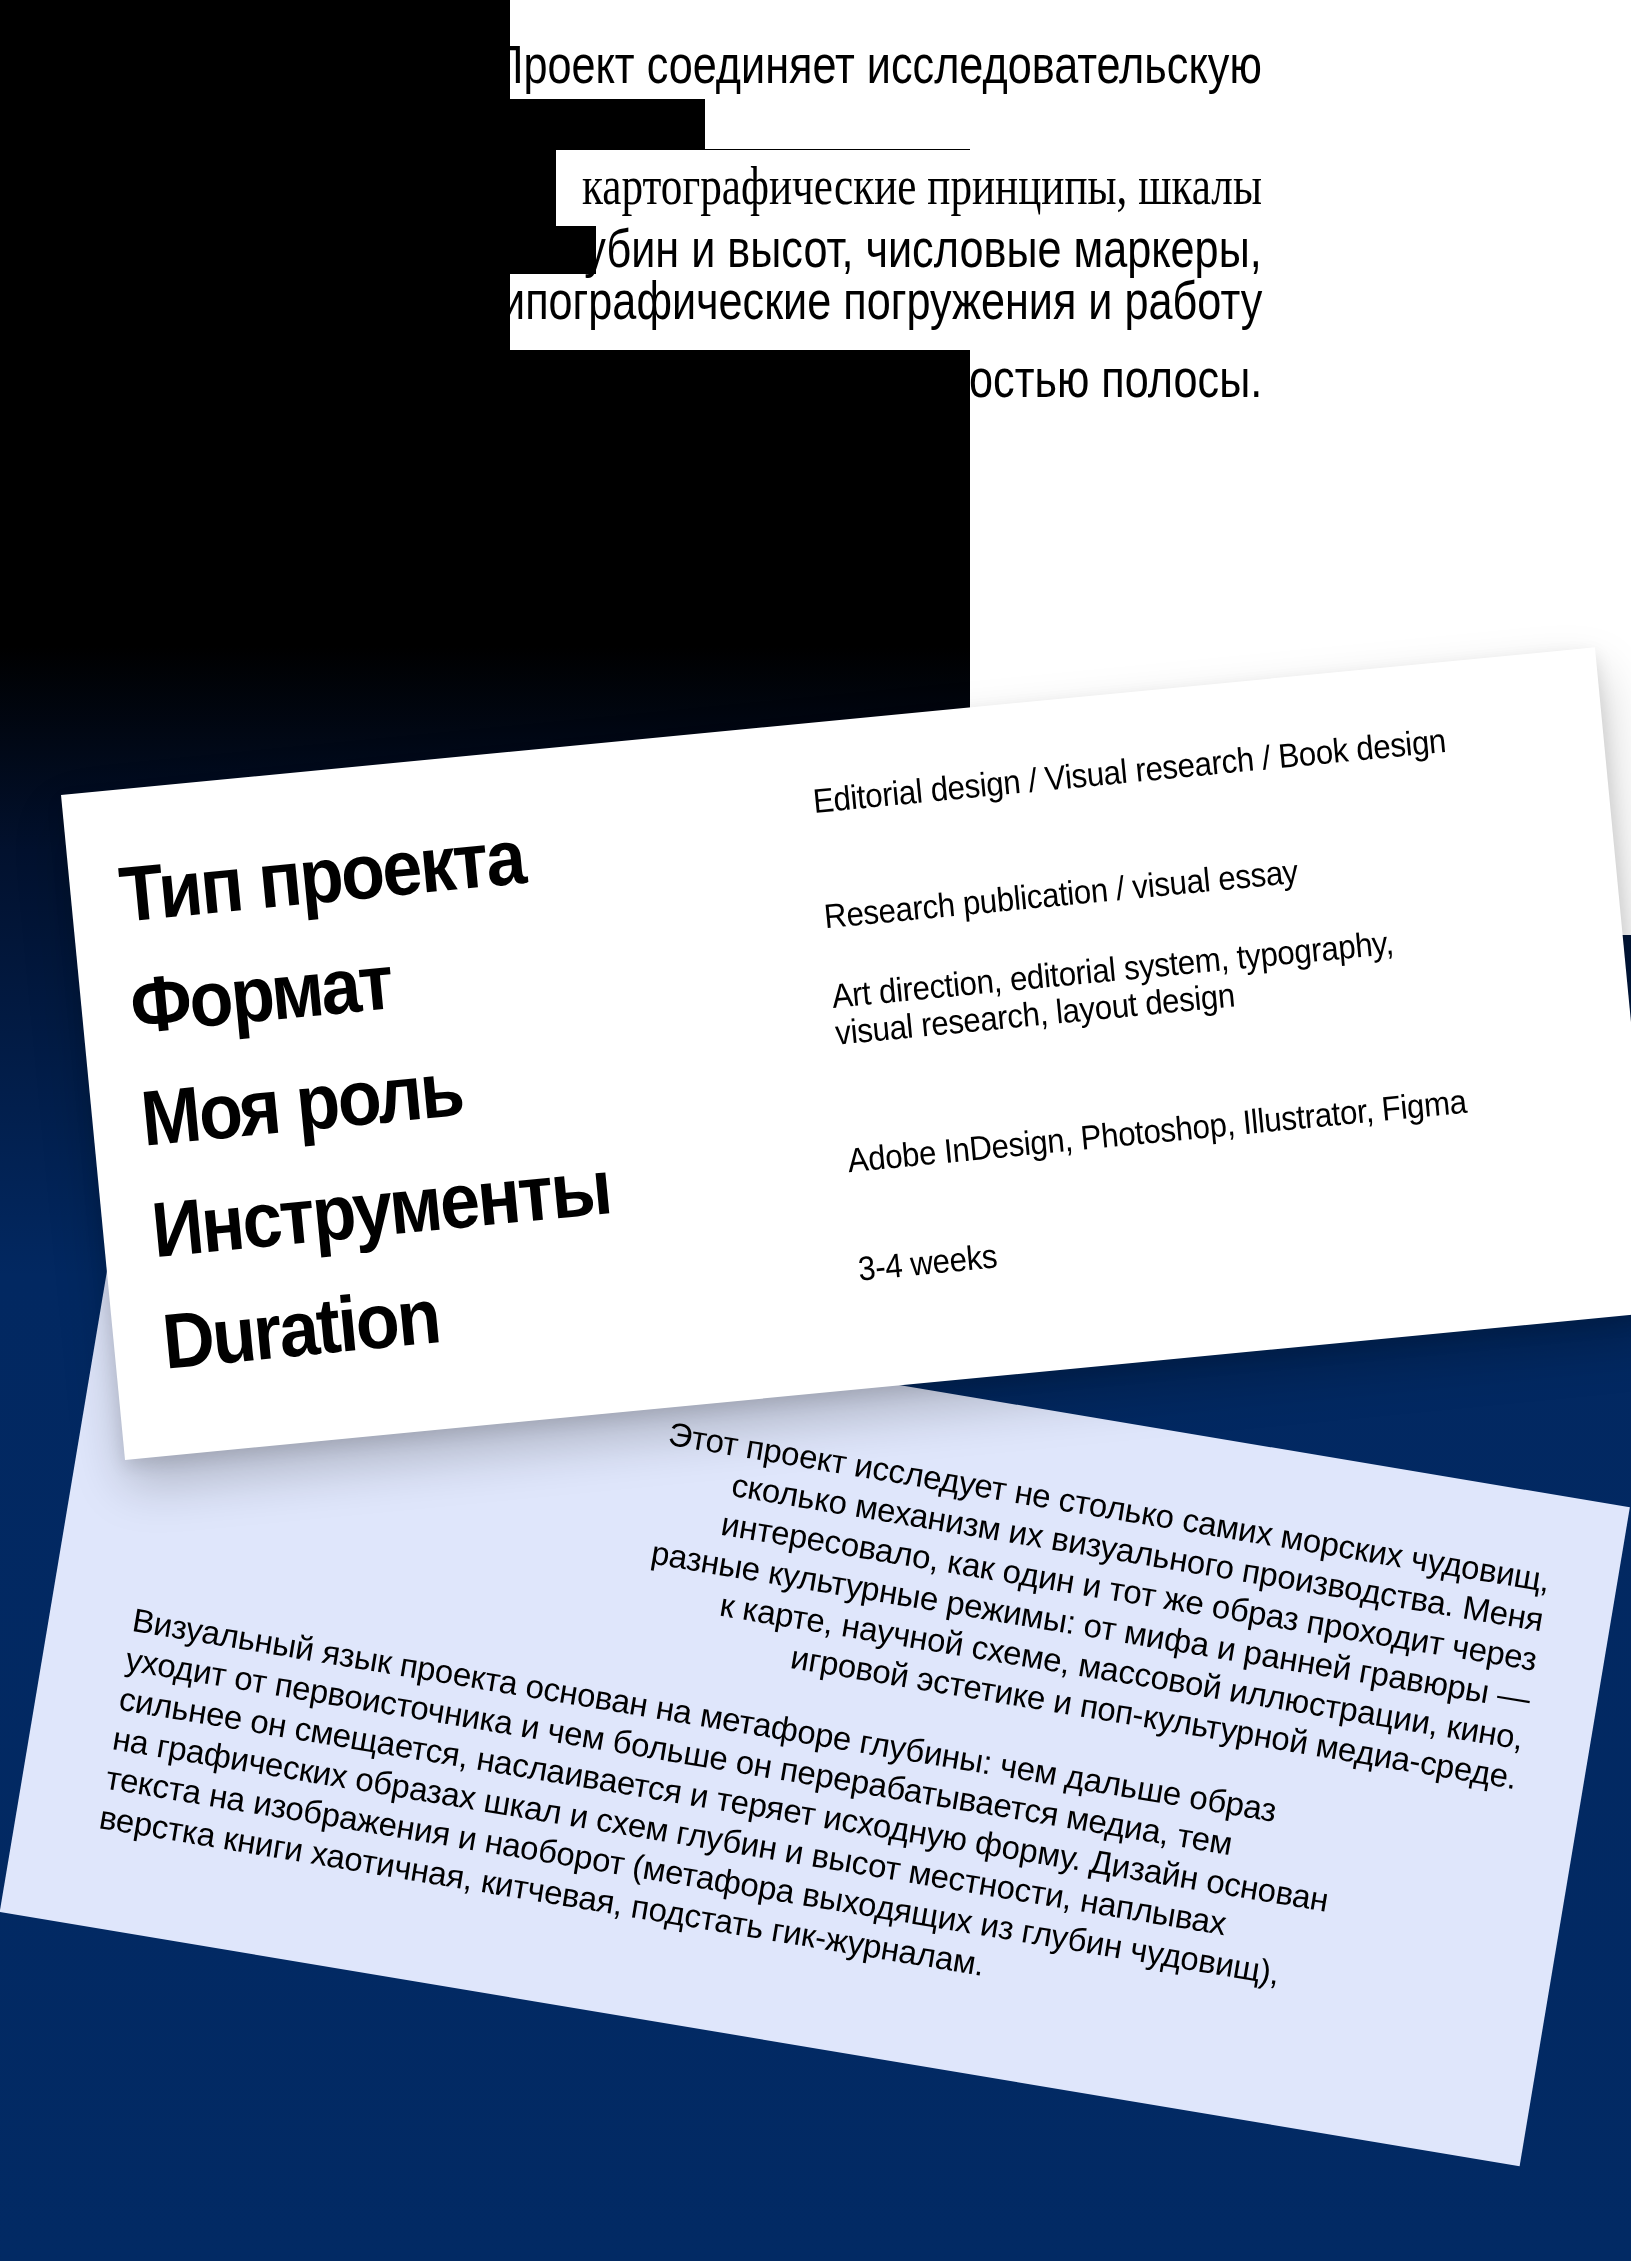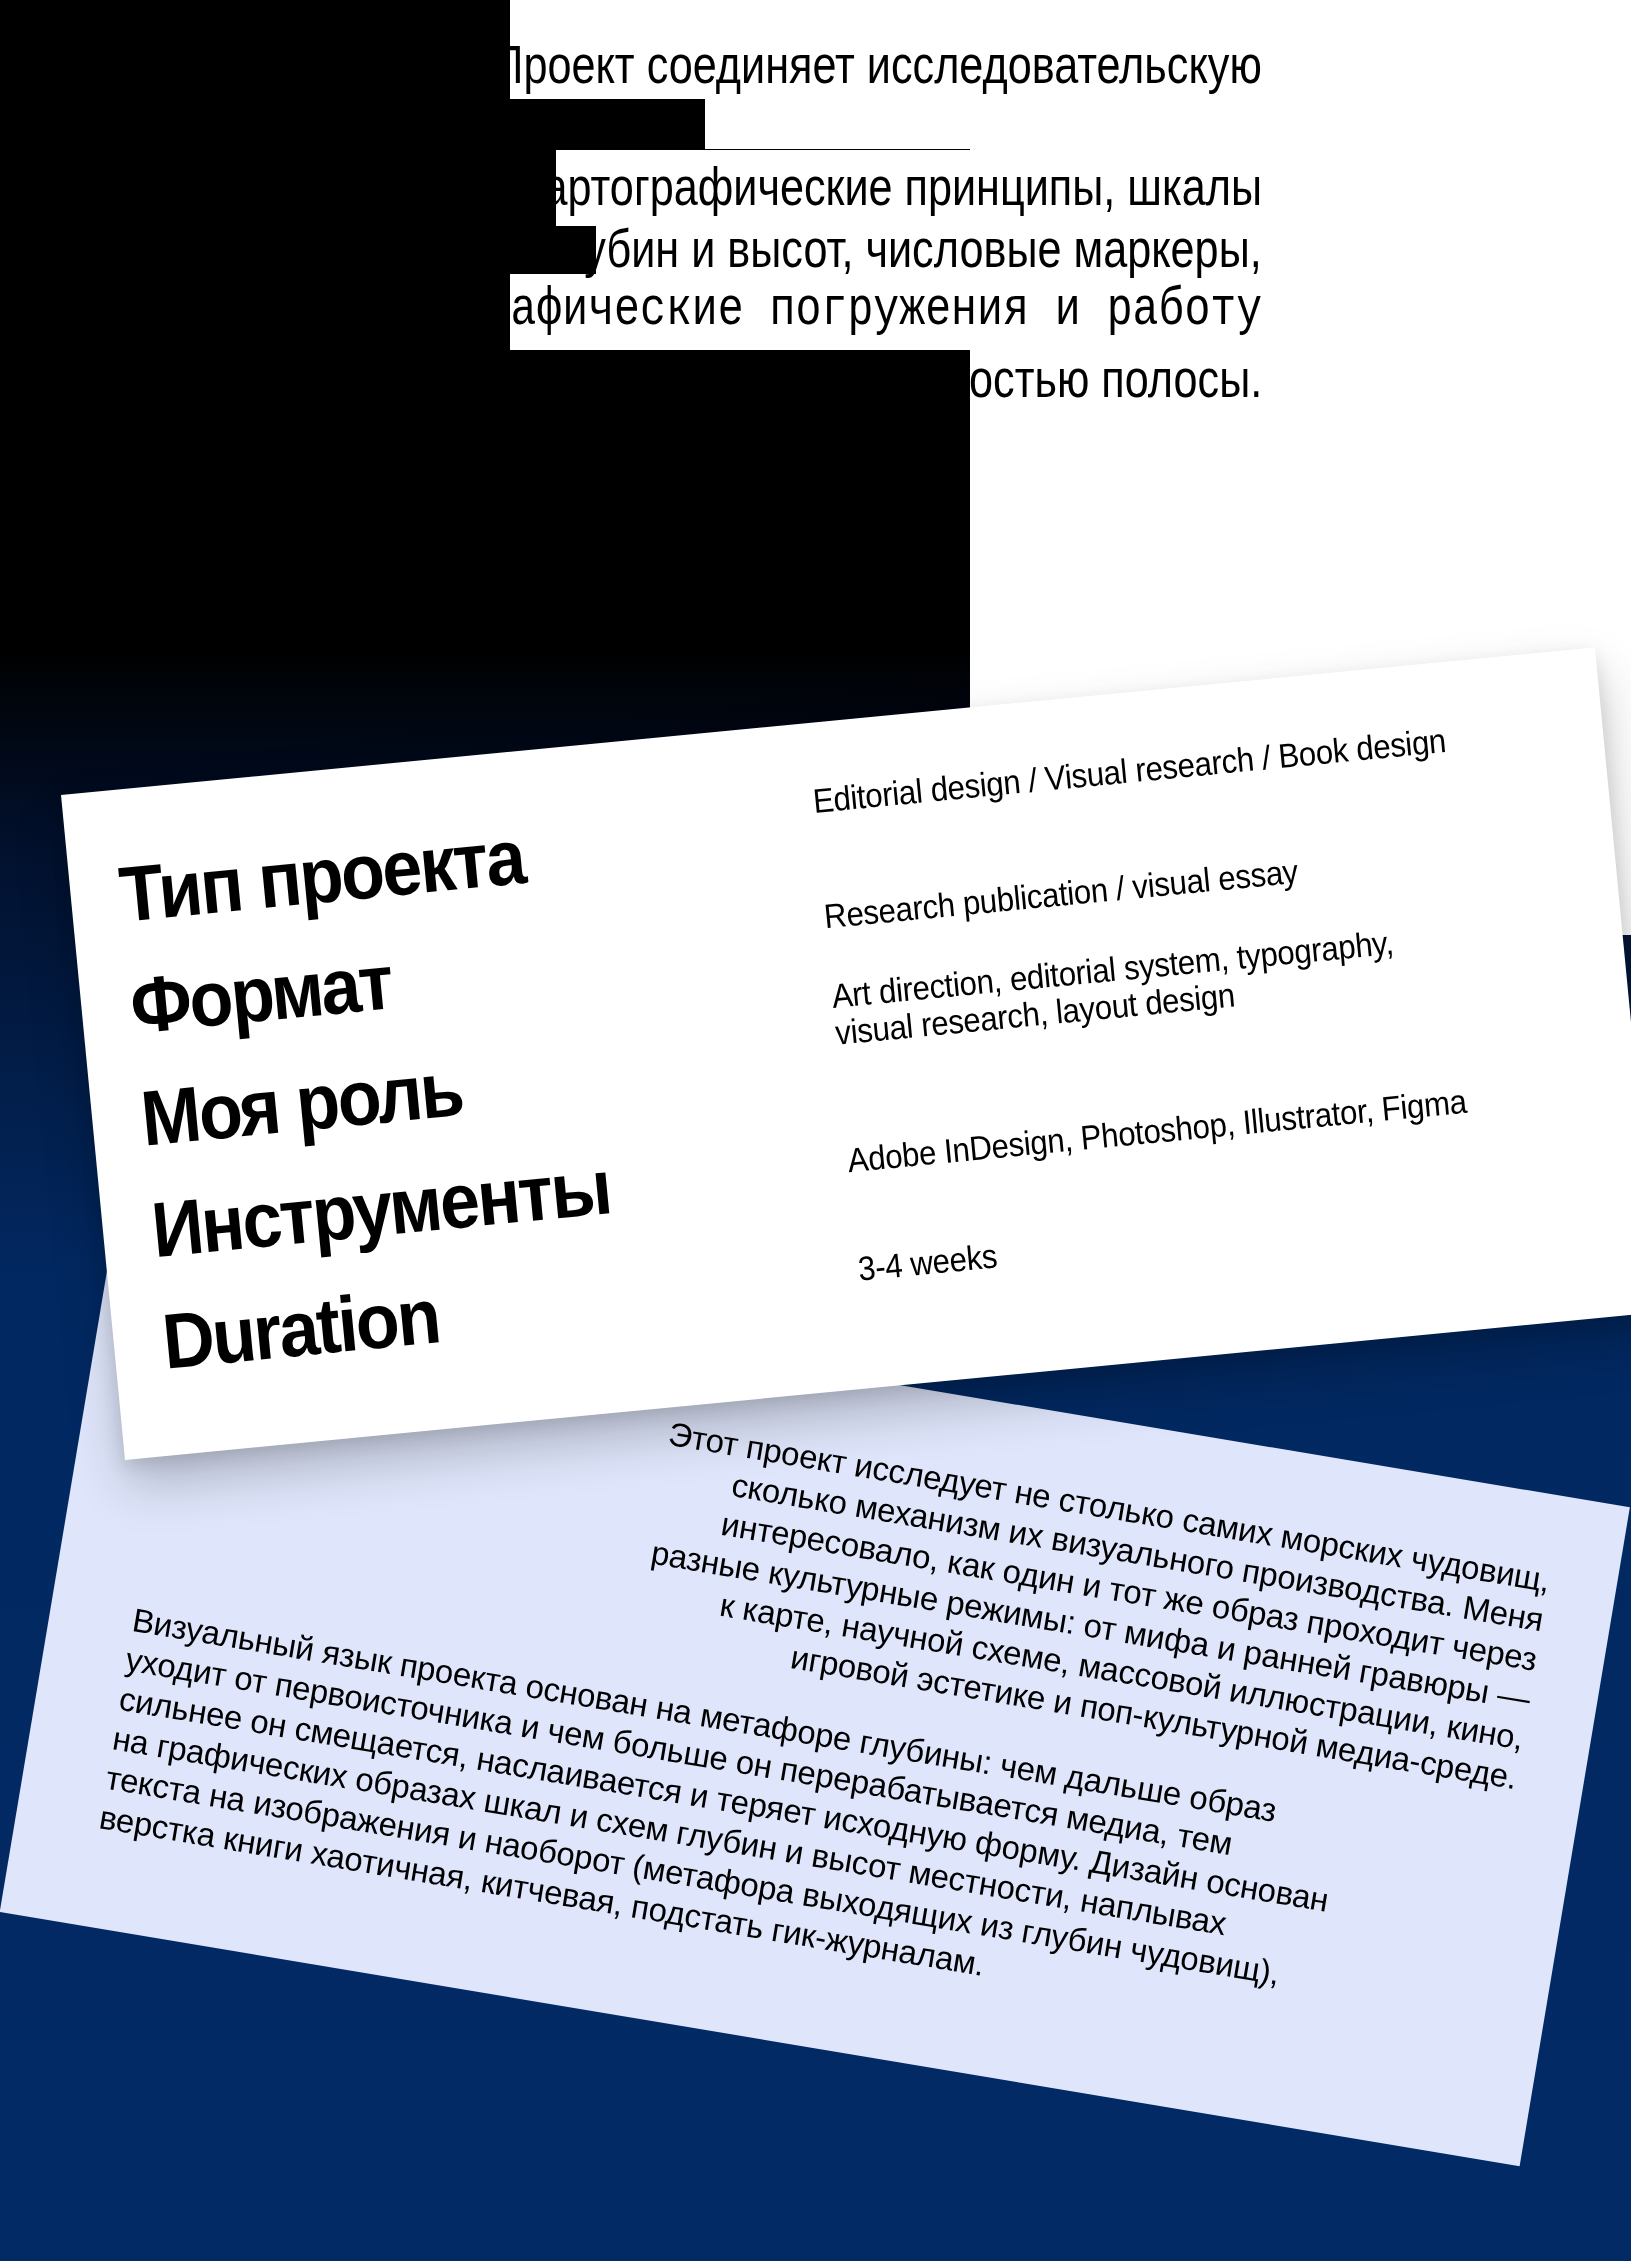--- a/index.html
+++ b/index.html
@@ -67,23 +67,23 @@
 
 <div class="headline">
   <div class="hl-bg" style="left:510px;top:0;width:1122px;height:99px;"></div>
   <div class="hl-bg" style="left:705px;top:99px;width:926px;height:50px;"></div>
   <div class="hl-bg" style="left:556px;top:150px;width:1076px;height:76px;"></div>
   <div class="hl-bg" style="left:596px;top:225px;width:1036px;height:49px;"></div>
   <div class="hl-bg" style="left:510px;top:274px;width:1122px;height:76px;"></div>
   <div class="hl-bg" style="left:970px;top:350px;width:661px;height:58px;"></div>
 
   <div class="hl-line" style="top:34px;"><span class="txt">Проект соединяет исследовательскую</span></div>
-  <div class="hl-line" style="top:156px;"><span class="txt">картографические принципы, шкалы</span></div>
+  <div class="hl-line" style="top:156px;font-family:Liberation Serif, serif;"><span class="txt">картографические принципы, шкалы</span></div>
   <div class="hl-line" style="top:218px;"><span class="txt">глубин и высот, числовые маркеры,</span></div>
-  <div class="hl-line" style="top:279px;font-family:Liberation Mono, monospace;"><span class="txt">типографические погружения и работу</span></div>
+  <div class="hl-line" style="top:270px;"><span class="txt">типографические погружения и работу</span></div>
   <div class="hl-line" style="top:340px;margin-top:8px;"><span class="txt">с плотностью полосы.</span></div>
 </div>
 
 <div class="card card-blue">
   <div class="para para-1">
     <span class="ln">Этот проект исследует не столько самих морских чудовищ,</span>
     <span class="ln">сколько механизм их визуального производства. Меня</span>
     <span class="ln">интересовало, как один и тот же образ проходит через</span>
     <span class="ln">разные культурные режимы: от мифа и ранней гравюры —</span>
     <span class="ln">к карте, научной схеме, массовой иллюстрации, кино,</span>

